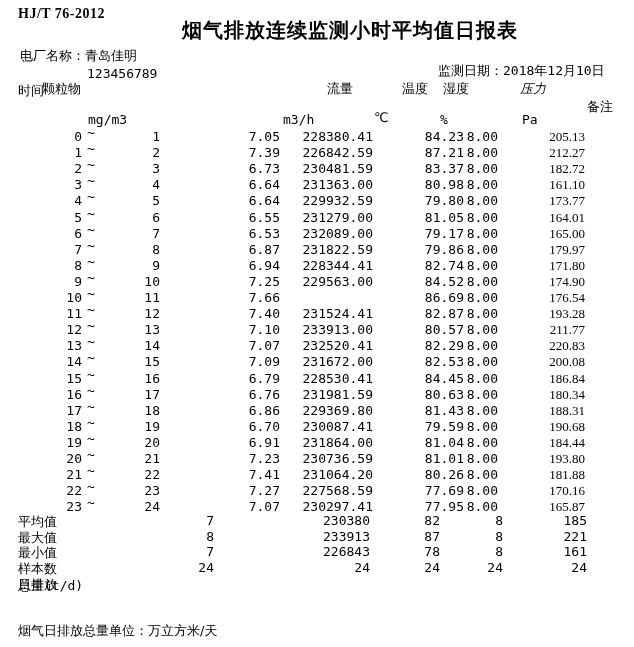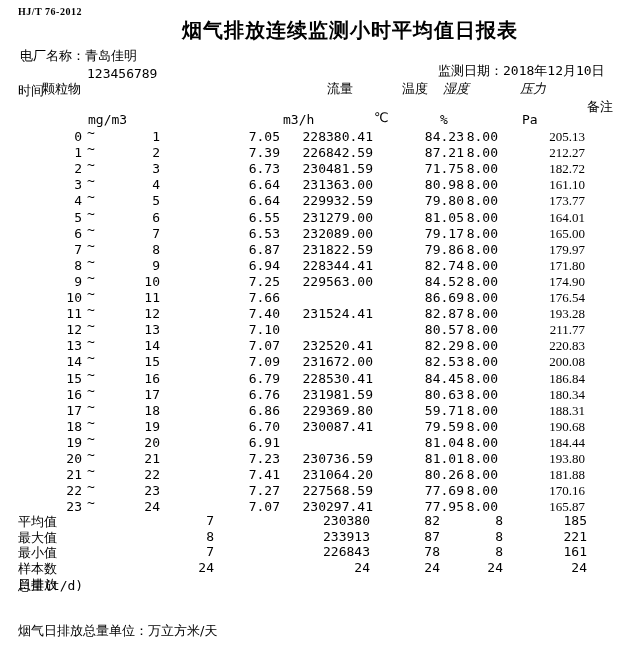--- a/index.html
+++ b/index.html
@@ -4,31 +4,31 @@
 <style>
   * { margin:0; padding:0; box-sizing:border-box; }
   html,body { background:#ffffff; }
   body { width:634px; height:647px; overflow:hidden; }
   .sheet { position:relative; width:634px; height:647px; background:#ffffff; color:#000;
            font-family:"DejaVu Sans", sans-serif; }
   .abs { position:absolute; white-space:nowrap; }
   .zh  { font-size:13px; }
   .num { font-family:"DejaVu Sans Mono", monospace; font-size:13px; }
 
-  #std    { left:18px;  top:6px;  font-family:"Liberation Serif", serif; font-weight:bold; font-size:10px; letter-spacing:0.5px; }
+  #std    { left:18px;  top:6px;  font-family:"Liberation Serif", serif; font-weight:bold; font-size:14px; letter-spacing:0.5px; }
   #title  { left:350px; top:17px; transform:translateX(-50%); font-weight:bold; font-size:20px; letter-spacing:1px; }
   #plant  { left:20px;  top:47px; }
   #stray  { left:20px;  top:58px; }
   #pcode  { left:75px;  top:66px;margin-left:12px; }
   #date   { left:438px; top:62px; }
   #h-time { left:18px;  top:82px; }
   #h-dust { left:42px;  top:80px; }
   #h-flow { left:327px; top:80px; }
   #h-temp { left:402px; top:80px; }
-  #h-hum  { left:443px; top:80px;font-style:italic; }
+  #h-hum  { left:443px; top:80px; }
   #h-press{ left:520px; top:80px;font-style:italic; }
   #h-rem  { left:587px; top:98px; }
   #u-dust { left:88px;  top:112px; }
   #u-flow { left:283px; top:112px; }
   #u-temp { left:374px; top:110px; font-size:13px; }
   #u-hum  { left:440px; top:112px; }
   #u-press{ left:522px; top:112px; }
   #extra1 { left:18px;  top:576px; }
   #extra2 { left:18px;  top:577px; }
   #extra2 .p { font-family:"DejaVu Sans Mono", monospace; }
@@ -104,21 +104,21 @@
     <span class="c c-temp">87.21</span>
     <span class="c c-hum">8.00</span>
     <span class="c c-press">212.27</span>
   </div>
       <div class="row" style="top: 161.2px;">
     <span class="c c-h1">2</span>
     <span class="c c-tilde">~</span>
     <span class="c c-h2">3</span>
     <span class="c c-dust">6.73</span>
     <span class="c c-flow">230481.59</span>
-    <span class="c c-temp">71.75</span>
+    <span class="c c-temp">83.37</span>
     <span class="c c-hum">8.00</span>
     <span class="c c-press">182.72</span>
   </div>
       <div class="row" style="top: 177.3px;">
     <span class="c c-h1">3</span>
     <span class="c c-tilde">~</span>
     <span class="c c-h2">4</span>
     <span class="c c-dust">6.64</span>
     <span class="c c-flow">231363.00</span>
     <span class="c c-temp">80.98</span>
@@ -202,20 +202,21 @@
     <span class="c c-flow">231524.41</span>
     <span class="c c-temp">82.87</span>
     <span class="c c-hum">8.00</span>
     <span class="c c-press">193.28</span>
   </div>
       <div class="row" style="top: 322.2px;">
     <span class="c c-h1">12</span>
     <span class="c c-tilde">~</span>
     <span class="c c-h2">13</span>
     <span class="c c-dust">7.10</span>
+    <span class="c c-flow">233913.00</span>
     <span class="c c-temp">80.57</span>
     <span class="c c-hum">8.00</span>
     <span class="c c-press">211.77</span>
   </div>
       <div class="row" style="top: 338.3px;">
     <span class="c c-h1">13</span>
     <span class="c c-tilde">~</span>
     <span class="c c-h2">14</span>
     <span class="c c-dust">7.07</span>
     <span class="c c-flow">232520.41</span>
@@ -252,39 +253,40 @@
     <span class="c c-temp">80.63</span>
     <span class="c c-hum">8.00</span>
     <span class="c c-press">180.34</span>
   </div>
       <div class="row" style="top: 402.7px;">
     <span class="c c-h1">17</span>
     <span class="c c-tilde">~</span>
     <span class="c c-h2">18</span>
     <span class="c c-dust">6.86</span>
     <span class="c c-flow">229369.80</span>
-    <span class="c c-temp">59.71</span>
+    <span class="c c-temp">81.43</span>
     <span class="c c-hum">8.00</span>
     <span class="c c-press">188.31</span>
   </div>
       <div class="row" style="top: 418.8px;">
     <span class="c c-h1">18</span>
     <span class="c c-tilde">~</span>
     <span class="c c-h2">19</span>
     <span class="c c-dust">6.70</span>
     <span class="c c-flow">230087.41</span>
     <span class="c c-temp">79.59</span>
     <span class="c c-hum">8.00</span>
     <span class="c c-press">190.68</span>
   </div>
       <div class="row" style="top: 434.9px;">
     <span class="c c-h1">19</span>
     <span class="c c-tilde">~</span>
     <span class="c c-h2">20</span>
     <span class="c c-dust">6.91</span>
+    <span class="c c-flow">231864.00</span>
     <span class="c c-temp">81.04</span>
     <span class="c c-hum">8.00</span>
     <span class="c c-press">184.44</span>
   </div>
       <div class="row" style="top: 451px;">
     <span class="c c-h1">20</span>
     <span class="c c-tilde">~</span>
     <span class="c c-h2">21</span>
     <span class="c c-dust">7.23</span>
     <span class="c c-flow">230736.59</span>

